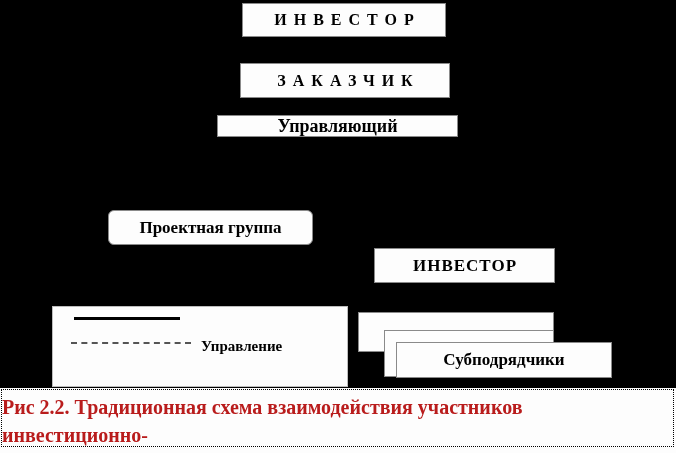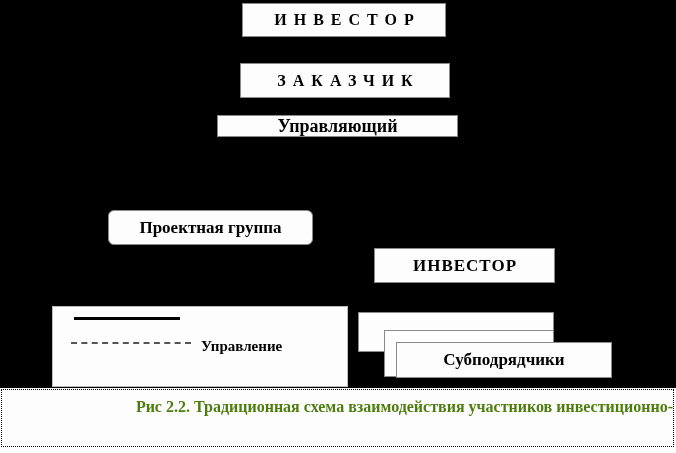--- a/index.html
+++ b/index.html
@@ -98,25 +98,25 @@
     background: #fdfdfd;
     box-sizing: border-box;
     z-index: 4;
   }
   #caption-inner {
     position: absolute;
     left: 1px; top: 1px;
     width: 673px; height: 58px;
     border: 1px dotted #000;
     box-sizing: border-box;
-    text-align: right;
+    text-align: left;
     font-weight: bold;
-    font-size: 16px;
+    font-size: 20px;
     line-height: 28px;
-    color: #4d7c0f;
+    color: #b91c1c;
     padding-top: 3px;
   }
   #caption-inner .cap-line { display: block; }
 </style>
 </head>
 <body>
 
 <div class="canvas">
 
   <div class="node spread" id="box-investor">ИНВЕСТОР</div>

